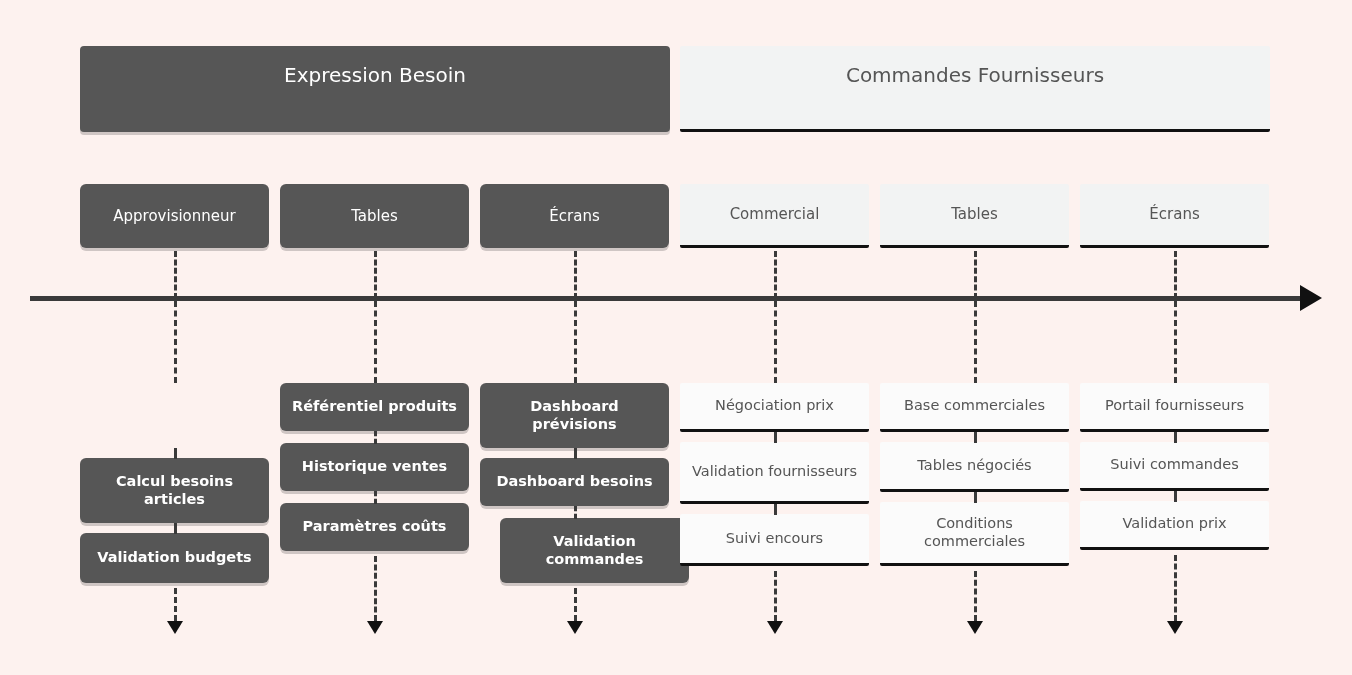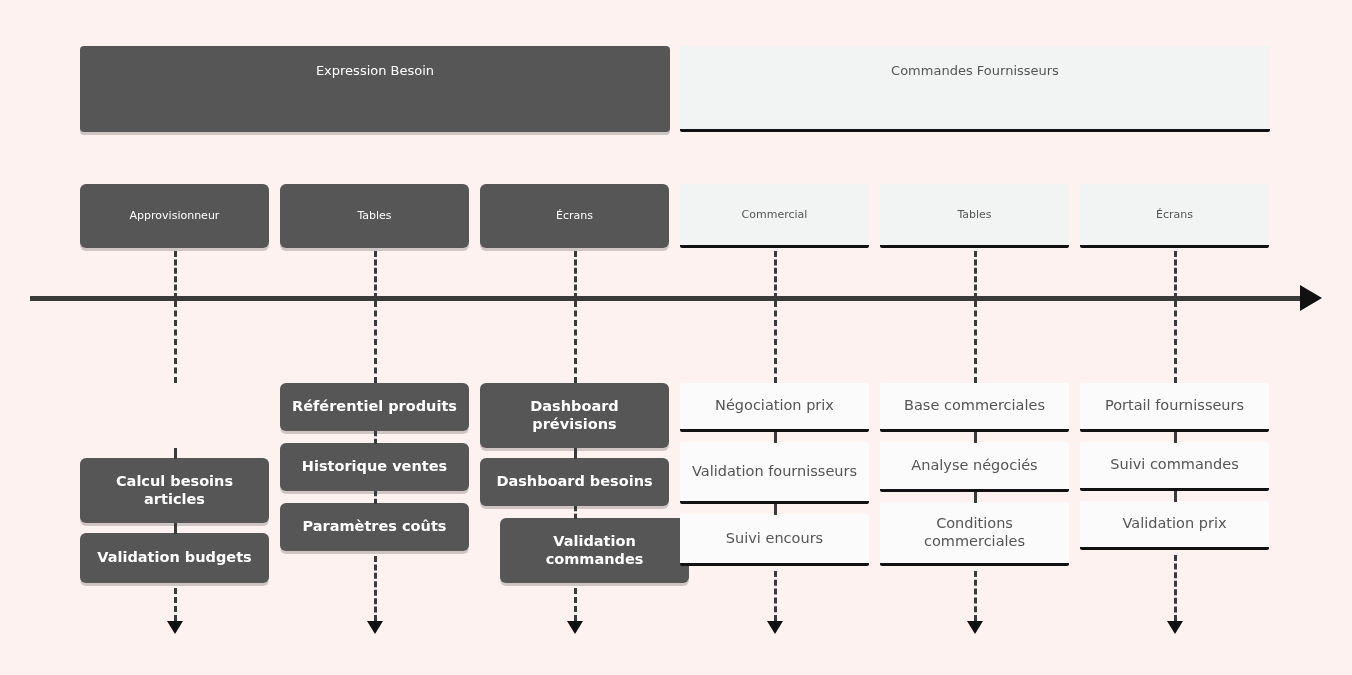--- a/index.html
+++ b/index.html
@@ -46,22 +46,22 @@
     background: #f2f3f3;
     color: #555555;
     border-bottom: 3px solid #111111;
     border-radius: 2px;
   }
   .light.card {
     background: #fbfbfb;
   }
 
   
-  .hdr-label  { font-size: 13px; font-weight: 400; }
-  .role-label { font-size: 11px; font-weight: 400; }
+  .hdr-label  { font-size: 20px; font-weight: 400; }
+  .role-label { font-size: 15px; font-weight: 400; }
   .card-label-dark  { font-size: 14.5px; font-weight: 700; padding: 0 10px; }
   .card-label-light { font-size: 14.5px; font-weight: 400; padding: 0 10px; }
 
   
   .vdash {
     position: absolute;
     width: 0;
     border-left: 3px dashed #3a3a3a;
   }
   .arrowdown {
@@ -171,21 +171,21 @@
     <span class="card-label-light">Validation fournisseurs</span>
   </div>
   <div class="blk light card" style="left:680px; top:514px; width:189px; height:52px;">
     <span class="card-label-light">Suivi encours</span>
   </div>
 
   <div class="blk light card" style="left:880px; top:383px; width:189px; height:49px;">
     <span class="card-label-light">Base commerciales</span>
   </div>
   <div class="blk light card" style="left:880px; top:442px; width:189px; height:50px;">
-    <span class="card-label-light">Analyse négociés</span>
+    <span class="card-label-light">Tables négociés</span>
   </div>
   <div class="blk light card" style="left:880px; top:502px; width:189px; height:64px;">
     <span class="card-label-light">Conditions commerciales</span>
   </div>
 
   <div class="blk light card" style="left:1080px; top:383px; width:189px; height:49px;">
     <span class="card-label-light">Portail fournisseurs</span>
   </div>
   <div class="blk light card" style="left:1080px; top:442px; width:189px; height:49px;">
     <span class="card-label-light">Suivi commandes</span>

